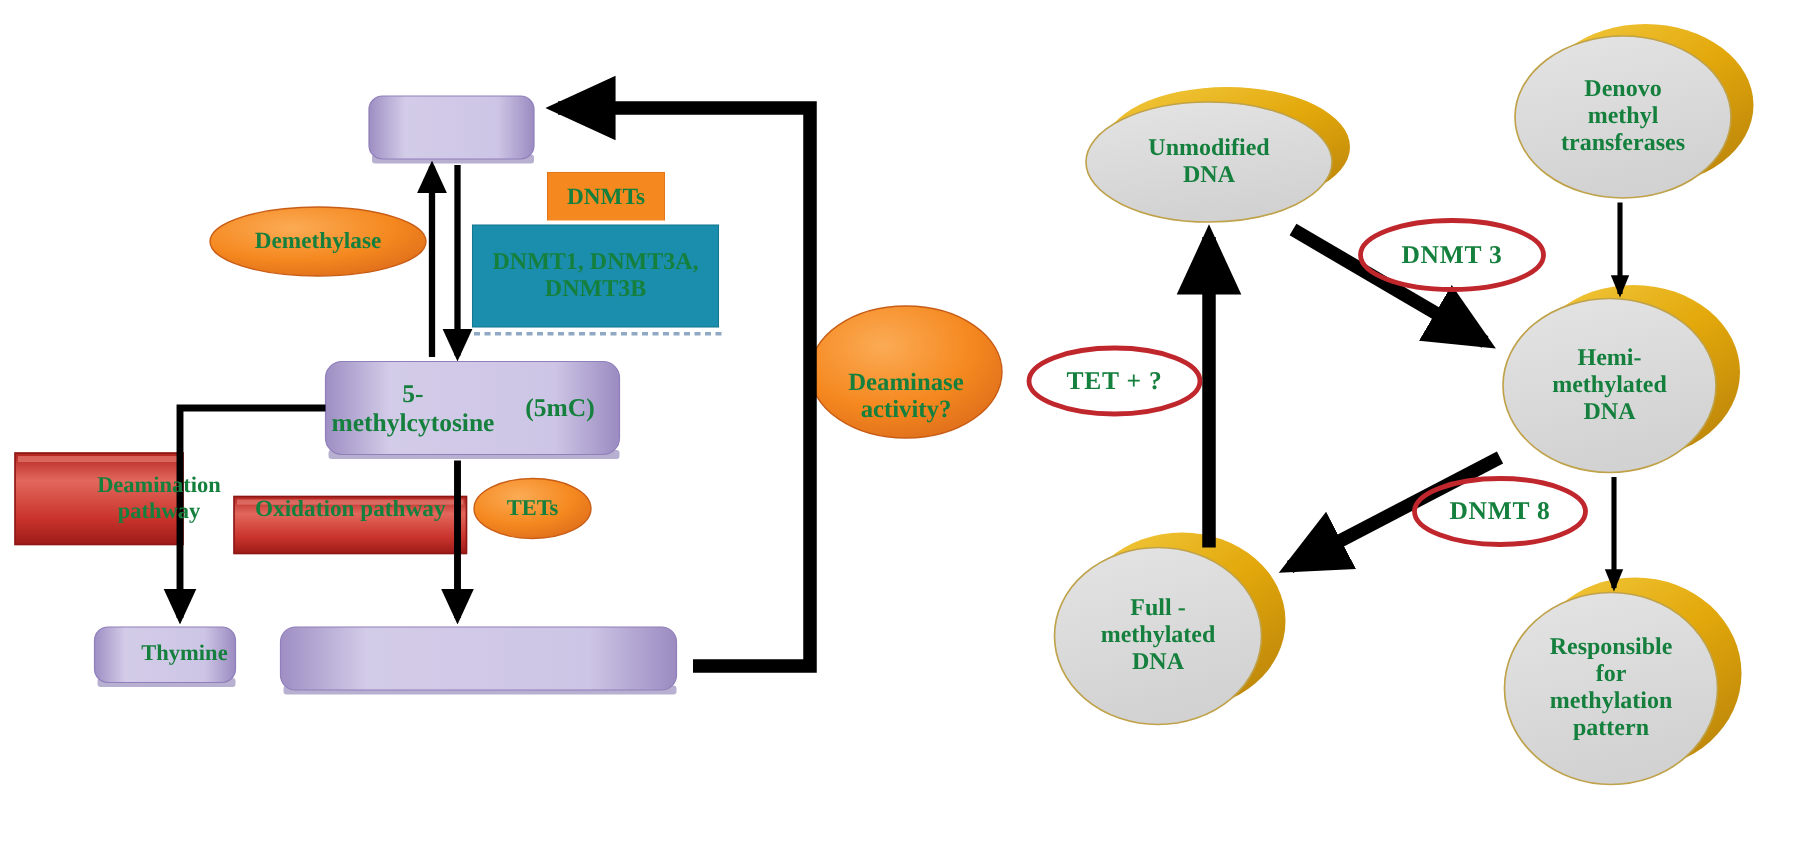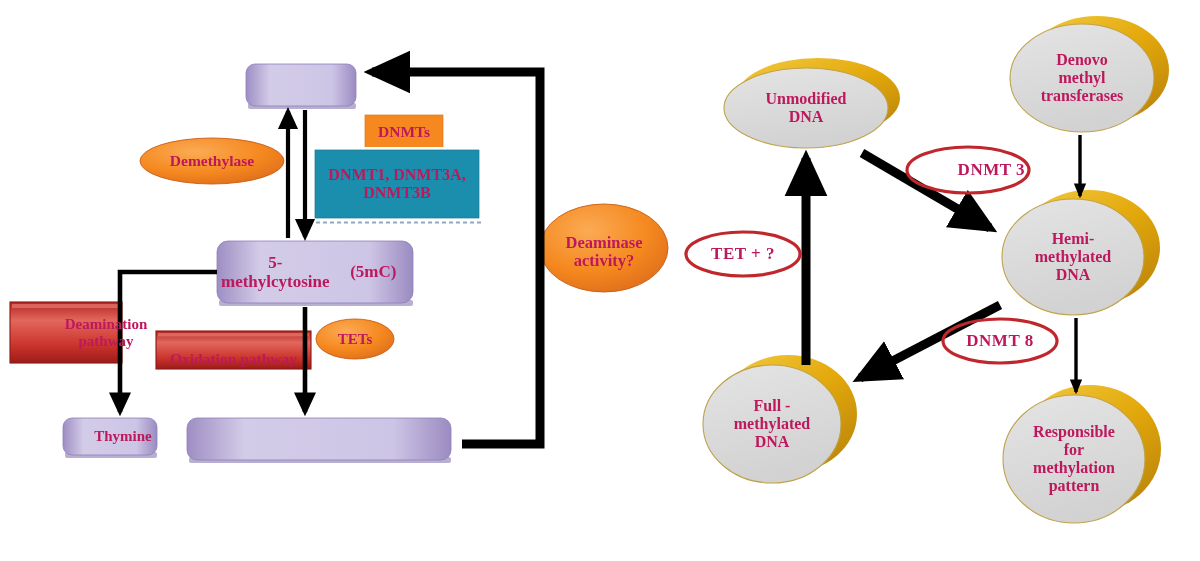--- a/index.html
+++ b/index.html
@@ -1,21 +1,21 @@
 <!DOCTYPE html>
 <html><head>
 <meta charset="utf-8">
 <style>
   html,body{margin:0;padding:0;background:#ffffff;}
   body{width:1200px;height:561px;overflow:hidden;
        font-family:"Liberation Serif", serif;}
   #stage{position:relative;width:1200px;height:561px;background:#fff;}
   svg.layer{position:absolute;left:0;top:0;width:1200px;height:561px;}
   .node{position:absolute;display:flex;align-items:center;justify-content:center;
-        text-align:center;font-weight:bold;color:#be185d;line-height:1.12;
+        text-align:center;font-weight:bold;color:#15803d;line-height:1.12;
         font-family:"Liberation Serif", serif;}
   .nodetxt{display:block;width:100%;padding:0 4px;box-sizing:border-box;}
 </style>
 </head>
 <body>
 
 <div id="stage">
 
   <svg class="layer" viewBox="0 0 1200 561">
     <defs>
@@ -177,31 +177,31 @@
   </div>
   <div class="node" style="left:315px;top:150px;width:164px;height:68px;font-size:16px;flex-direction:column;">
     <span class="nodetxt">DNMT1, DNMT3A,</span>
     <span class="nodetxt">DNMT3B</span>
   </div>
 
   <div class="node" style="left:10px;top:302px;width:112px;height:61px;font-size:15px;flex-direction:column;padding-left:40px;">
     <span class="nodetxt">Deamination</span>
     <span class="nodetxt">pathway</span>
   </div>
-  <div class="node" style="left:156px;top:332px;width:155px;height:53px;font-size:15.5px;">
+  <div class="node" style="left:156px;top:313px;width:155px;height:53px;font-size:15.5px;">
     <span class="nodetxt">Oxidation pathway</span>
   </div>
 
   <div class="node" style="left:316px;top:319px;width:78px;height:40px;font-size:15px;">
     <span class="nodetxt">TETs</span>
   </div>
   <div class="node" style="left:140px;top:138px;width:144px;height:46px;font-size:15.5px;">
     <span class="nodetxt">Demethylase</span>
   </div>
-  <div class="node" style="left:540px;top:208px;width:128px;height:88px;font-size:16.5px;flex-direction:column;">
+  <div class="node" style="left:540px;top:220px;width:128px;height:88px;font-size:16.5px;flex-direction:column;">
     <span class="nodetxt">Deaminase</span>
     <span class="nodetxt">activity?</span>
   </div>
 
   <div class="node" style="left:736px;top:84px;width:140px;height:48px;font-size:16px;flex-direction:column;">
     <span class="nodetxt">Unmodified</span>
     <span class="nodetxt">DNA</span>
   </div>
 
   <div class="node" style="left:1012px;top:36px;width:140px;height:84px;font-size:16px;flex-direction:column;">
@@ -225,20 +225,20 @@
   <div class="node" style="left:1004px;top:404px;width:140px;height:110px;font-size:16px;flex-direction:column;">
     <span class="nodetxt">Responsible</span>
     <span class="nodetxt">for</span>
     <span class="nodetxt">methylation</span>
     <span class="nodetxt">pattern</span>
   </div>
 
   <div class="node" style="left:686px;top:232px;width:114px;height:44px;font-size:17px;letter-spacing:0.5px;">
     <span class="nodetxt">TET + ?</span>
   </div>
-  <div class="node" style="left:907px;top:148px;width:122px;height:44px;font-size:17px;letter-spacing:0.5px;text-align:right;">
+  <div class="node" style="left:907px;top:148px;width:122px;height:44px;font-size:17px;letter-spacing:0.5px;">
     <span class="nodetxt">DNMT 3</span>
   </div>
   <div class="node" style="left:943px;top:319px;width:114px;height:44px;font-size:17px;letter-spacing:0.5px;">
     <span class="nodetxt">DNMT 8</span>
   </div>
 
 </div>
 
 </body></html>

